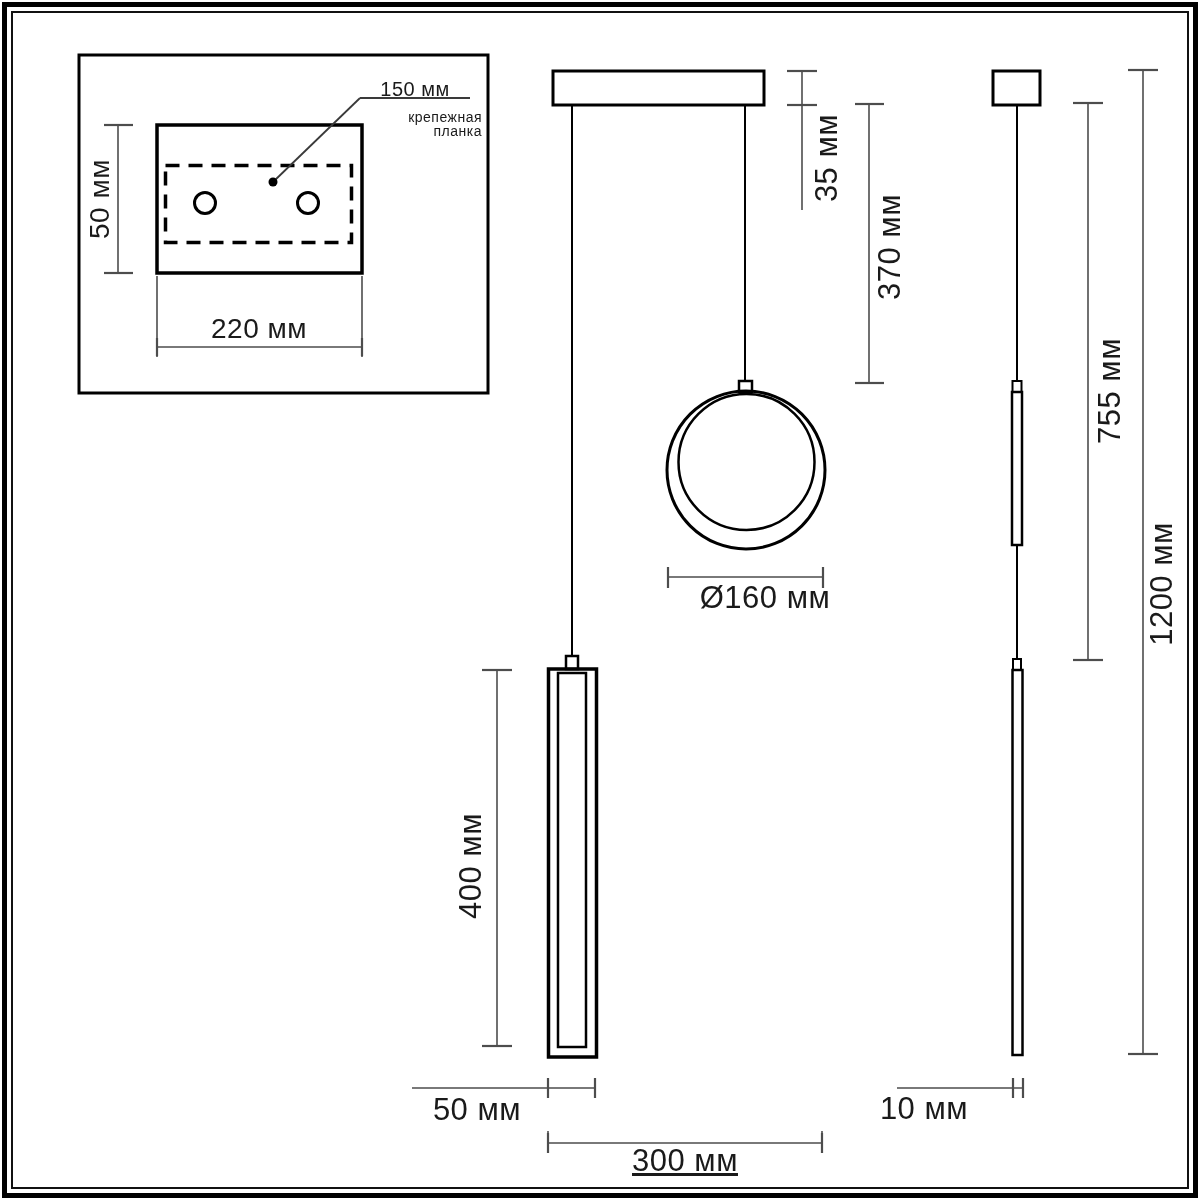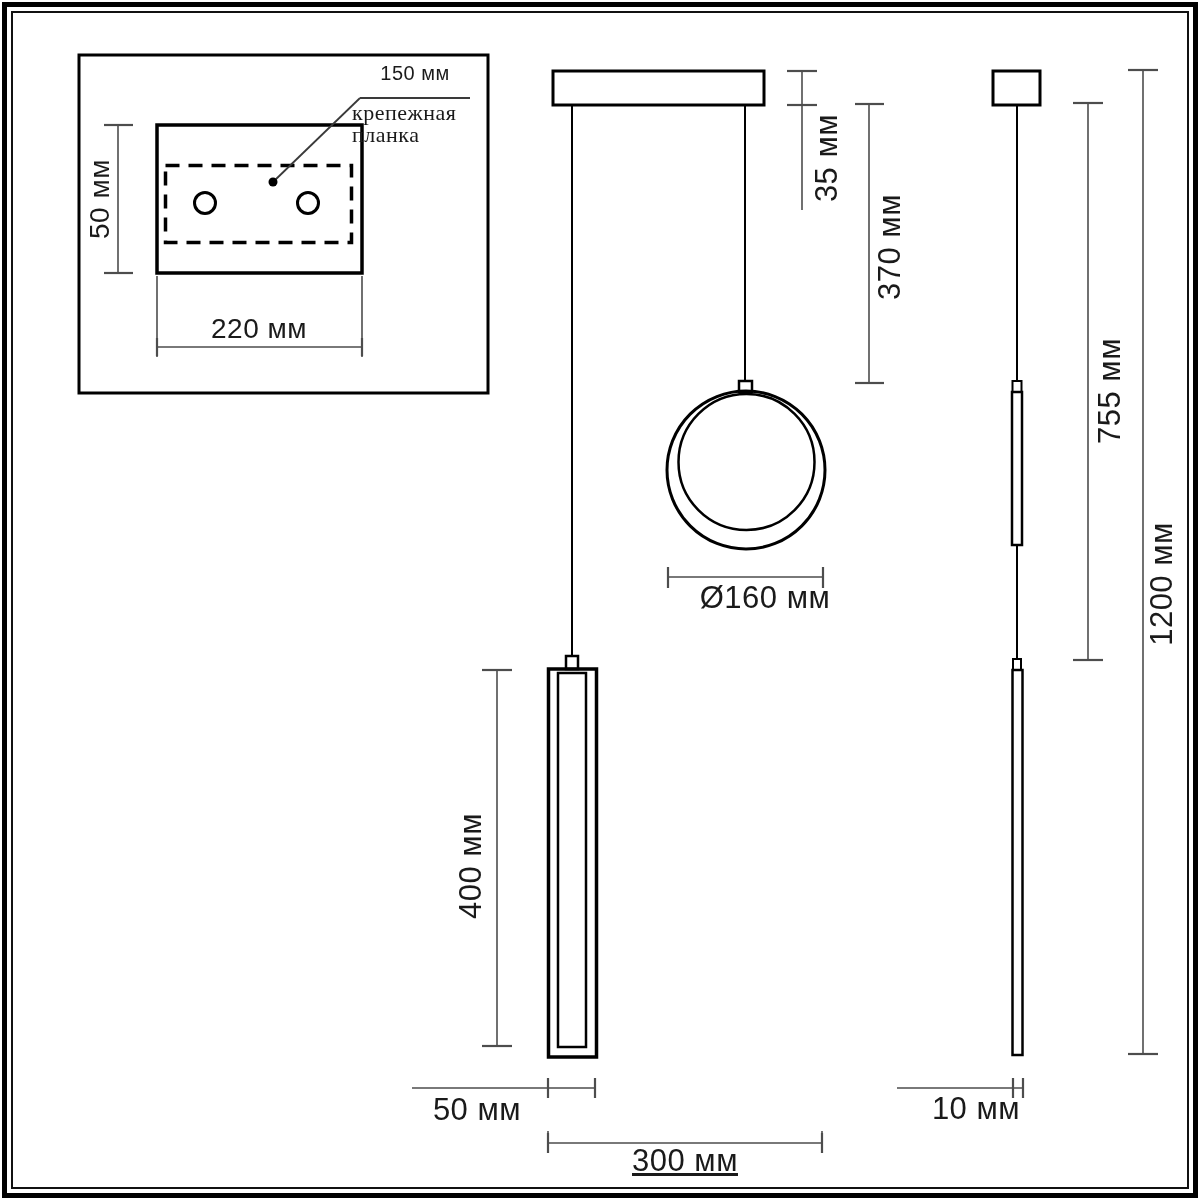--- a/index.html
+++ b/index.html
@@ -39,26 +39,25 @@
     transform: translate(-50%, -50%);
     letter-spacing: 0.5px;
   }
   .label.vertical {
     transform: translate(-50%, -50%) rotate(-90deg);
   }
   .lbl-main { font-size: 31px; }
   .lbl-inset { font-size: 28px; }
   .lbl-leader { font-size: 20px; }
   .lbl-caption {
-    font-size: 22px;
+    font-size: 14px;
     line-height: 1.0;
-    text-align: left;
+    text-align: right;
     white-space: normal;
     width: 130px;
-    font-family: Liberation Serif, serif;
   }
 </style>
 </head>
 <body>
 
 <div class="canvas">
 
   <svg class="drawing" width="1200" height="1200" viewBox="0 0 1200 1200">
 
     <g fill="none" stroke="#000000">
@@ -163,31 +162,31 @@
       </g>
 
       <g stroke="#4d4d4d">
         <line x1="897" y1="1088" x2="1023" y2="1088" stroke-width="1.6"></line>
         <line x1="1013" y1="1078" x2="1013" y2="1098" stroke-width="2.2"></line>
         <line x1="1023" y1="1078" x2="1023" y2="1098" stroke-width="2.2"></line>
       </g>
     </g>
   </svg>
 
-  <div class="label lbl-leader" style="left:415px; top:73px;">150 мм</div>
+  <div class="label lbl-leader" style="left:415px; top:89px;">150 мм</div>
   <div class="label lbl-caption" style="left:417px; top:124px;"><span>крепежная</span><br><span>планка</span></div>
   <div class="label lbl-inset vertical" style="left:100px; top:199px;">50 мм</div>
   <div class="label lbl-inset" style="left:259px; top:329px;text-align:right;">220 мм</div>
 
   <div class="label lbl-main vertical" style="left:827px; top:158px;">35 мм</div>
   <div class="label lbl-main vertical" style="left:890px; top:247px;">370 мм</div>
   <div class="label lbl-main" style="left:765px; top:598px;">Ø160 мм</div>
   <div class="label lbl-main vertical" style="left:471px; top:866px;">400 мм</div>
   <div class="label lbl-main" style="left:477px; top:1110px;">50 мм</div>
   <div class="label lbl-main" style="left:685px; top:1161px;text-decoration:underline;">300 мм</div>
 
   <div class="label lbl-main vertical" style="left:1110px; top:391px;">755 мм</div>
   <div class="label lbl-main vertical" style="left:1162px; top:584px;">1200 мм</div>
-  <div class="label lbl-main" style="left:976px; top:1109px;">10 мм</div>
+  <div class="label lbl-main" style="left:924px; top:1109px;">10 мм</div>
 
   <div class="frame-inner"></div>
   <div class="frame-outer"></div>
 </div>
 
 </body></html>

